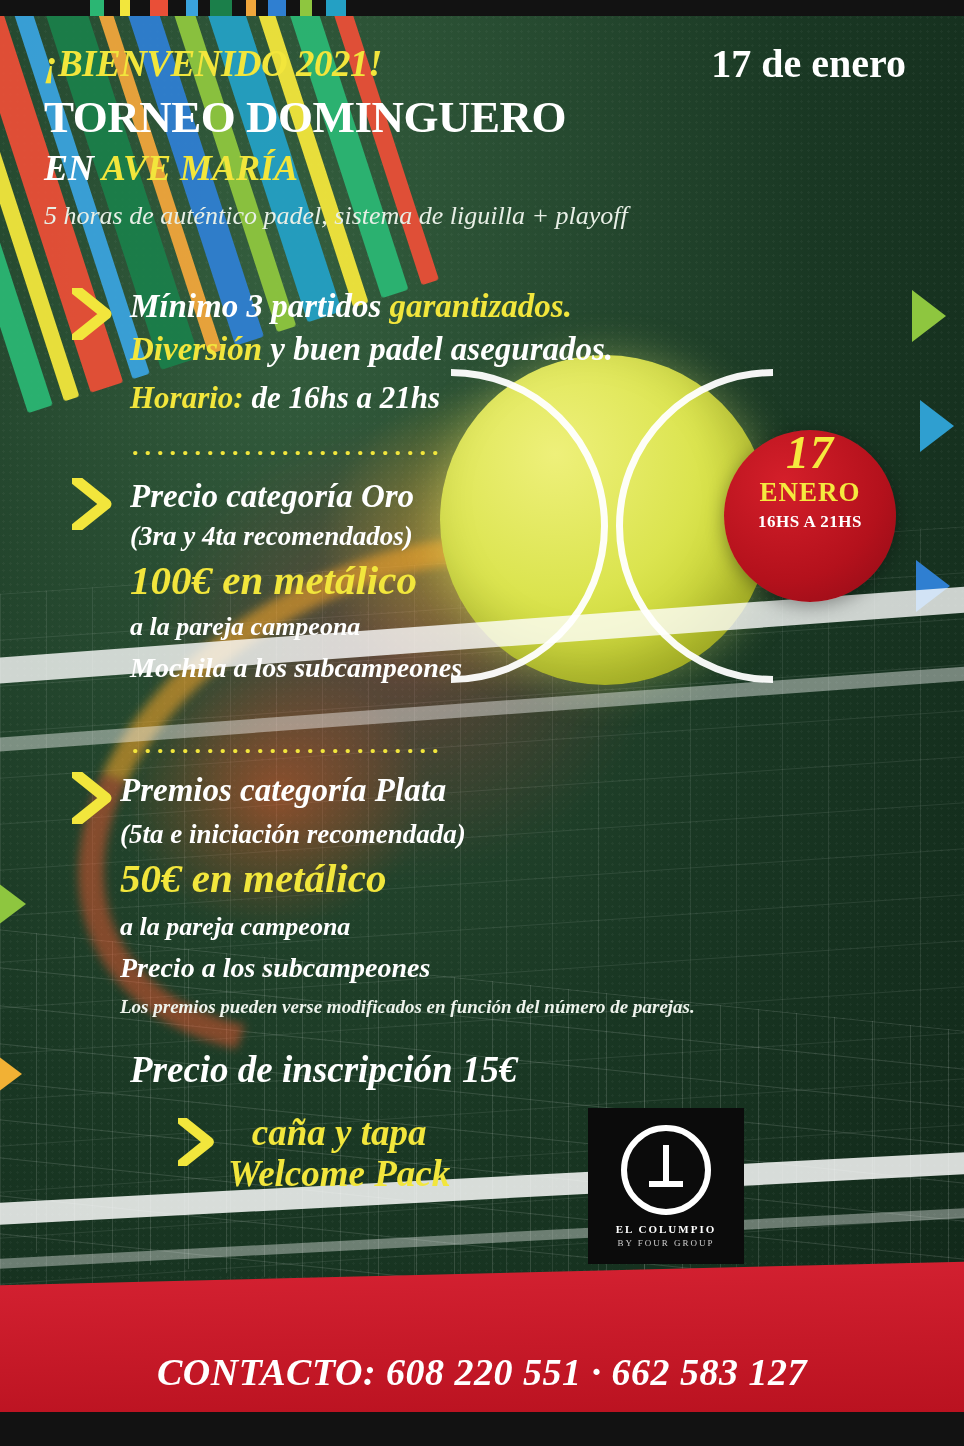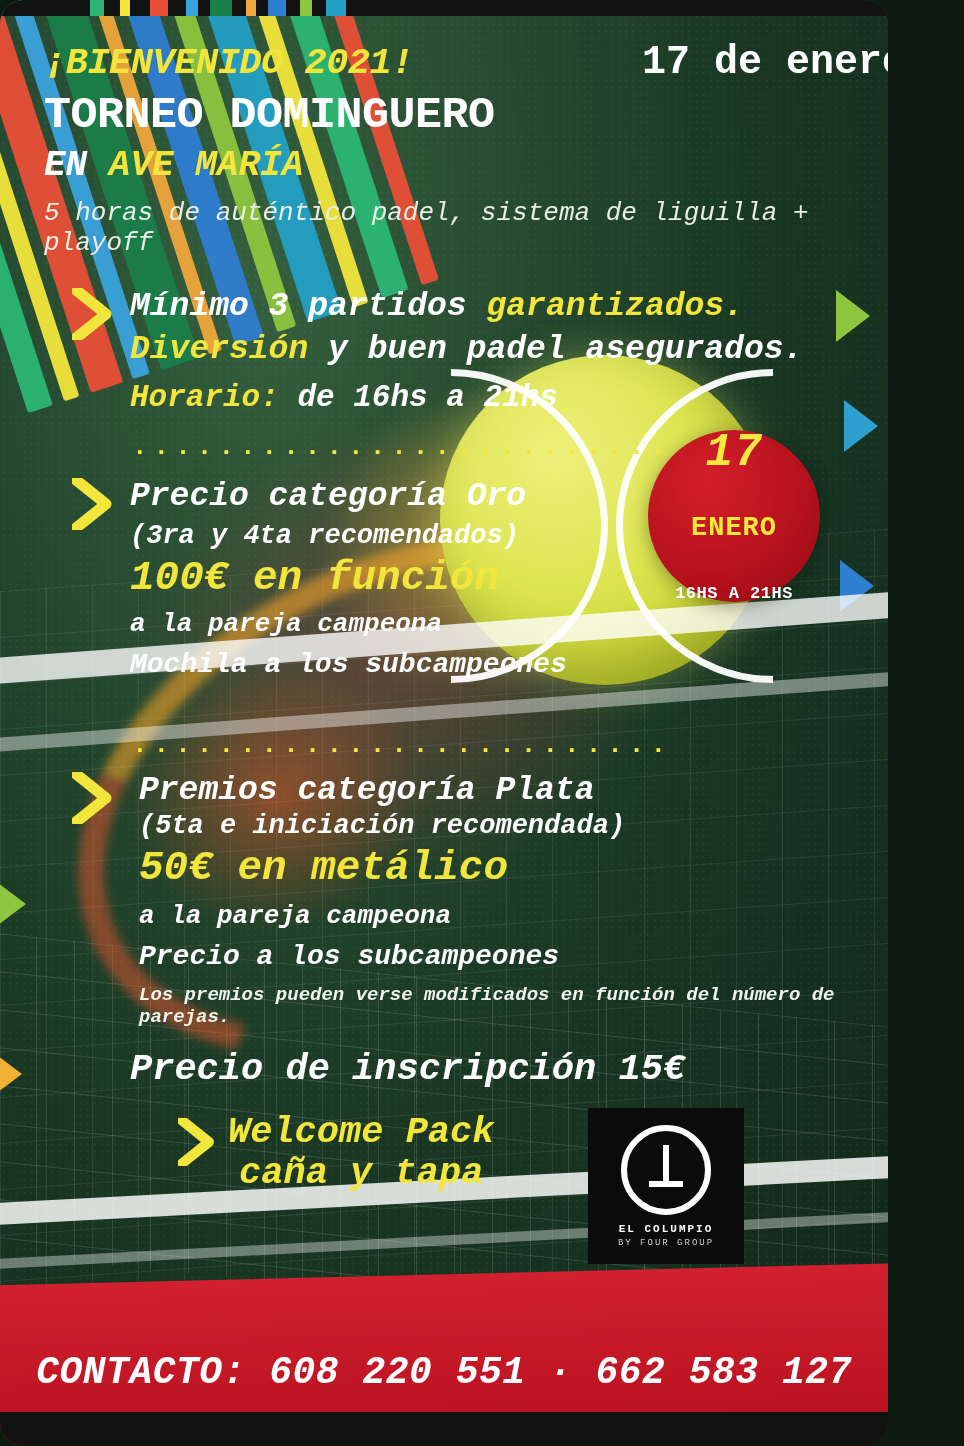--- a/index.html
+++ b/index.html
@@ -2,27 +2,26 @@
 <html><head>
 <meta charset="utf-8">
 <style>
   html, body {
     margin: 0;
     padding: 0;
     background: #0d1a12;
   }
   .poster {
     position: relative;
-    width: 888px;
+    width: 964px;
     height: 1446px;
     overflow: hidden;
-    font-family: Liberation Mono, monospace;
+    font-family: Liberation Serif, serif;
     background: #1f3a26;
     color: #ffffff;
-    border-radius: 24px;
   }
 
   
   .bg-base {
     position: absolute;
     inset: 0;
     background:
       radial-gradient(ellipse at 30% 20%, rgba(70,120,80,0.55) 0%, rgba(25,55,35,0.9) 55%, rgba(16,38,24,1) 100%),
       linear-gradient(160deg, #24482e 0%, #1b3723 45%, #16301f 100%);
   }
@@ -147,21 +146,21 @@
   .date-badge {
     position: absolute;
     right: 68px; top: 430px;
     width: 172px; height: 172px;
     border-radius: 50%;
     background: radial-gradient(circle at 35% 30%, #d41f2a 0%, #b4111c 60%, #8e0b16 100%);
     box-shadow: 0 4px 18px rgba(0,0,0,0.35);
     display: flex;
     flex-direction: column;
     align-items: center;
-    justify-content: space-between;
+    justify-content: flex-start;
     line-height: 1;
   }
   .date-badge .d-num {
     font-size: 46px;
     font-weight: 800;
     color: #f5e93f;
     font-style: italic;
     letter-spacing: 1px;
   }
   .date-badge .d-mon {
@@ -455,51 +454,51 @@
     <div class="dots-sep" style="left:132px; top:432px;">.........................</div>
 
     <div class="arrow" style="left:72px; top:478px;">
       <svg width="44" height="52" viewBox="0 0 44 52">
           <path d="M4 2 L34 26 L4 50" stroke="#f2e63c" stroke-width="11" fill="none" stroke-linecap="round" stroke-linejoin="round"></path>
         </svg>
     </div>
     <div class="block" style="left:130px; top:478px; width:700px;">
       <div class="ln1 l-white">Precio  categoría Oro</div>
       <div class="ln-paren l-white" style="margin-top:6px;">(3ra y 4ta recomendados)</div>
-      <div class="ln-big l-yellow" style="margin-top:4px;">100€ en función</div>
+      <div class="ln-big l-yellow" style="margin-top:4px;">100€ en metálico</div>
       <div class="ln-sm l-white" style="margin-top:8px;">a la pareja campeona</div>
       <div class="ln-b l-white" style="margin-top:10px; font-size:28px;">Mochila a los subcampeones</div>
     </div>
 
     <div class="dots-sep" style="left:132px; top:730px;">.........................</div>
 
     <div class="arrow" style="left:72px; top:772px;">
       <svg width="44" height="52" viewBox="0 0 44 52">
           <path d="M4 2 L34 26 L4 50" stroke="#f2e63c" stroke-width="11" fill="none" stroke-linecap="round" stroke-linejoin="round"></path>
         </svg>
     </div>
-    <div class="block" style="left:139px; top:772px; width:760px;">
+    <div class="block" style="left:120px; top:772px; width:760px;">
       <div class="ln1 l-white">Premios categoría Plata</div>
-      <div class="ln-paren l-white" style="margin-top:2px;">(5ta e iniciación recomendada)</div>
+      <div class="ln-paren l-white" style="margin-top:10px;">(5ta e iniciación recomendada)</div>
       <div class="ln-big l-yellow" style="margin-top:4px;">50€ en metálico</div>
       <div class="ln-sm l-white" style="margin-top:10px;">a la pareja campeona</div>
       <div class="ln-b l-white" style="margin-top:10px; font-size:28px;">Precio a los subcampeones</div>
       <div class="ln-note" style="margin-top:12px;">Los premios pueden verse modificados en función del número de parejas.</div>
     </div>
 
     <div class="price">Precio de inscripción 15€</div>
 
     <div class="arrow" style="left:178px; top:1118px;">
       <svg width="40" height="48" viewBox="0 0 44 52">
           <path d="M4 2 L34 26 L4 50" stroke="#f2e63c" stroke-width="11" fill="none" stroke-linecap="round" stroke-linejoin="round"></path>
         </svg>
     </div>
     <div class="welcome-pack">
+      <div>caña y tapa</div>
       <div>Welcome Pack</div>
-      <div>caña y tapa</div>
     </div>
 
     <div class="logo">
       <div class="ring"></div>
       <div class="lname">EL COLUMPIO</div>
       <div class="lsub">BY FOUR GROUP</div>
     </div>
 
   </div>
 

